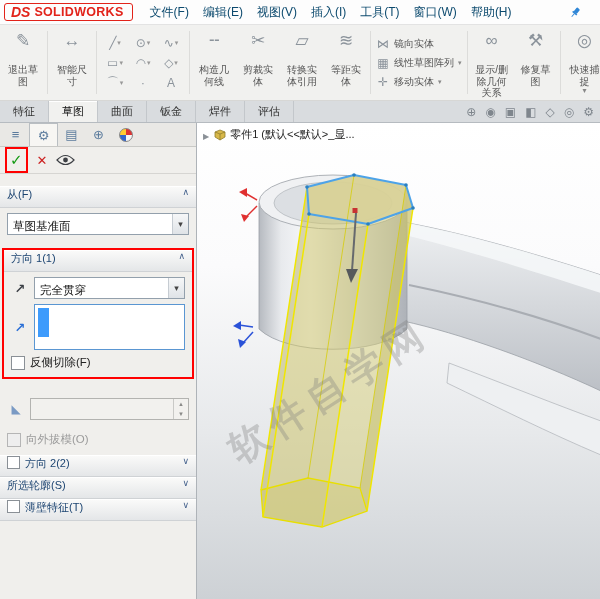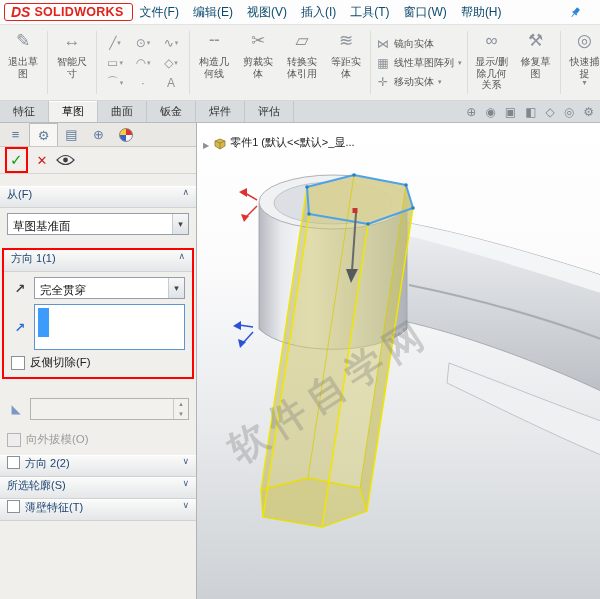--- a/index.html
+++ b/index.html
@@ -1,30 +1,30 @@
 <!DOCTYPE html>
 <html><head>
 <meta charset="utf-8">
 <style>
   html,body{margin:0;padding:0}
   body{width:600px;height:599px;overflow:hidden;font-family:"Liberation Sans","DejaVu Sans",sans-serif;font-size:12px;background:#fff;color:#222}
   .app{width:600px;height:599px;display:flex;flex-direction:column;overflow:hidden;background:#fff}
   
   .menubar{height:24px;flex:0 0 24px;display:flex;align-items:center;background:#fdfdfd;border-bottom:1px solid #e3e3e3;padding:0 4px}
-  .logo{display:flex;align-items:flex-end;gap:4px;border:1px solid #e2231a;border-radius:3px;padding:1px 8px 1px 6px;}
+  .logo{display:flex;align-items:flex-end;gap:4px;border:1px solid #e2231a;border-radius:3px;padding:1px 8px 1px 6px;margin-right:10px}
   .logo-ds{color:#e2231a;font-weight:bold;font-style:italic;font-size:14px;line-height:1}
   .logo-text{color:#e2231a;font-weight:bold;font-size:12.5px;letter-spacing:.3px}
   .menu-item{padding:2px 7px;color:#0c4a6e;cursor:default;white-space:nowrap}
   .pin{margin-left:auto;margin-right:14px;display:flex;align-items:center}
   
   .ribbon{height:71px;flex:0 0 71px;background:#f1f1ef;display:flex;align-items:stretch;padding:2px 1px;border-bottom:1px solid #d7d7d5;overflow:hidden}
   .rsep{width:1px;background:#dcdcda;margin:4px 2px;flex:0 0 1px}
   .rb-big{display:flex;flex-direction:column;align-items:center;padding:3px 2px 0;min-width:40px;color:#565b60}
   .rb-big .ic{font-size:17px;line-height:22px;height:22px;color:#8b939b}
-  .rb-big .lb{font-size:10px;line-height:11.5px;text-align:center;white-space:pre-line;color:#555;margin-top:4px}
+  .rb-big .lb{font-size:10px;line-height:11.5px;text-align:center;white-space:pre-line;color:#555;margin-top:12px}
   .rb-big .dd{font-size:8px;color:#888;margin-top:1px;line-height:6px}
   .sk-grid{display:grid;grid-template-columns:repeat(3,28px);grid-auto-rows:20px;align-content:center;padding:0 2px}
   .sk-cell{display:flex;align-items:center;justify-content:center;gap:1px;color:#8b939b;font-size:12px}
   .sk-cell .dd{font-size:7px;color:#999}
   .rb-stack{display:flex;flex-direction:column;justify-content:center;gap:2px;padding:0 3px}
   .rb-row{display:flex;align-items:center;gap:4px;font-size:10px;color:#555;height:17px;white-space:nowrap}
   .rb-row .ic{font-size:12px;color:#8b939b;width:14px;text-align:center}
   .rb-row .dd{font-size:7px;color:#888}
   
   .tabrow{height:21px;flex:0 0 21px;background:#d9dcdf;display:flex;align-items:stretch;border-bottom:1px solid #b6bbc0;position:relative}
@@ -78,21 +78,21 @@
   .spin{flex:1;height:20px;border:1px solid #b3b3b0;background:#f2f1ee;display:flex}
   .spin-field{flex:1}
   .spin-btns{width:14px;flex:0 0 14px;border-left:1px solid #c9c9c6;display:flex;flex-direction:column}
   .spin-btns span{flex:1;display:flex;align-items:center;justify-content:center;font-size:6px;color:#8a8a88}
   .su::before{content:"▲"} .sd::before{content:"▼"}
   .mt8{margin-top:8px}
   
   .viewport{flex:1;position:relative;background:linear-gradient(180deg,#ffffff 0%,#fbfbfc 30%,#e7e9eb 65%,#cdd1d5 100%);overflow:hidden}
   .model{position:absolute;left:0;top:0}
   .watermark{position:absolute;left:36px;top:305px;transform:rotate(-33deg);transform-origin:0 50%;font-size:38px;letter-spacing:8px;font-weight:bold;color:rgba(125,125,125,.33);white-space:nowrap;pointer-events:none}
-  .breadcrumb{position:absolute;left:6px;top:12px;display:flex;align-items:flex-end;gap:4px;font-size:11px;color:#222}
+  .breadcrumb{position:absolute;left:6px;top:4px;display:flex;align-items:center;gap:4px;font-size:11px;color:#222}
   .bc-arrow::before{content:"▶";font-size:8px;color:#8a9097}
   .bc-text{white-space:nowrap}
 </style>
 </head>
 <body>
 
 <div class="app">
 
   <div class="menubar">
     <div class="logo">

